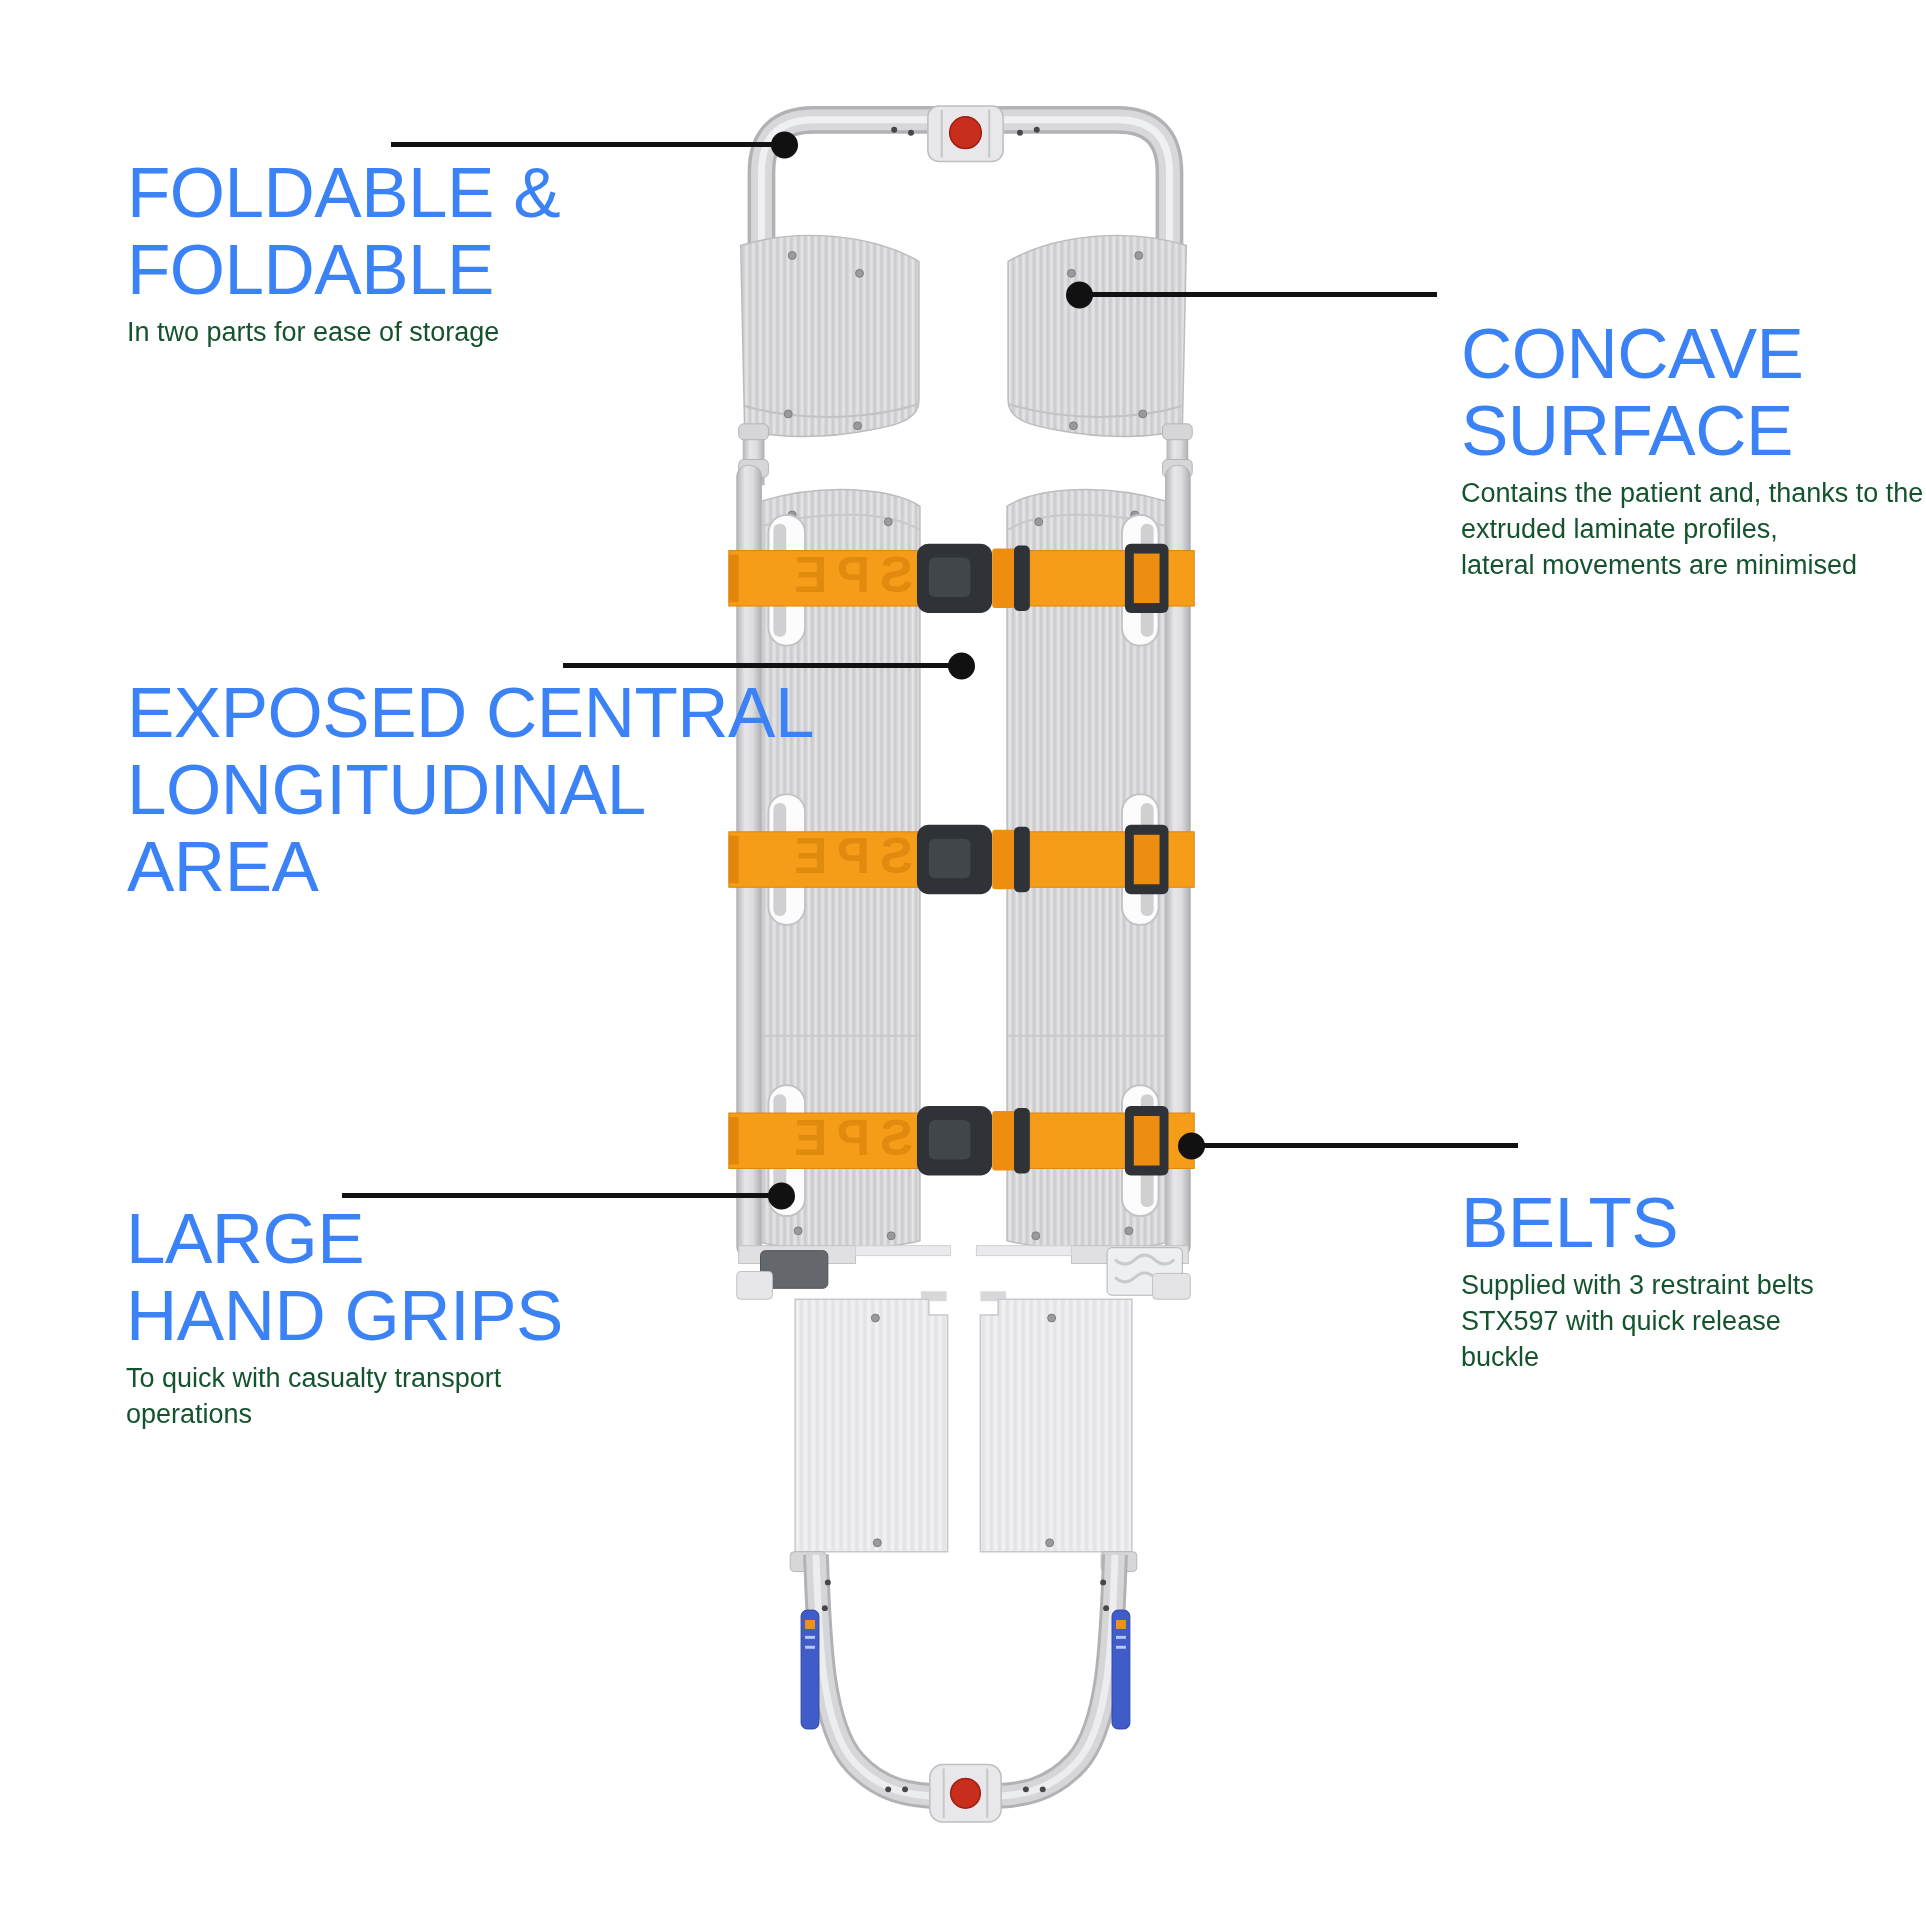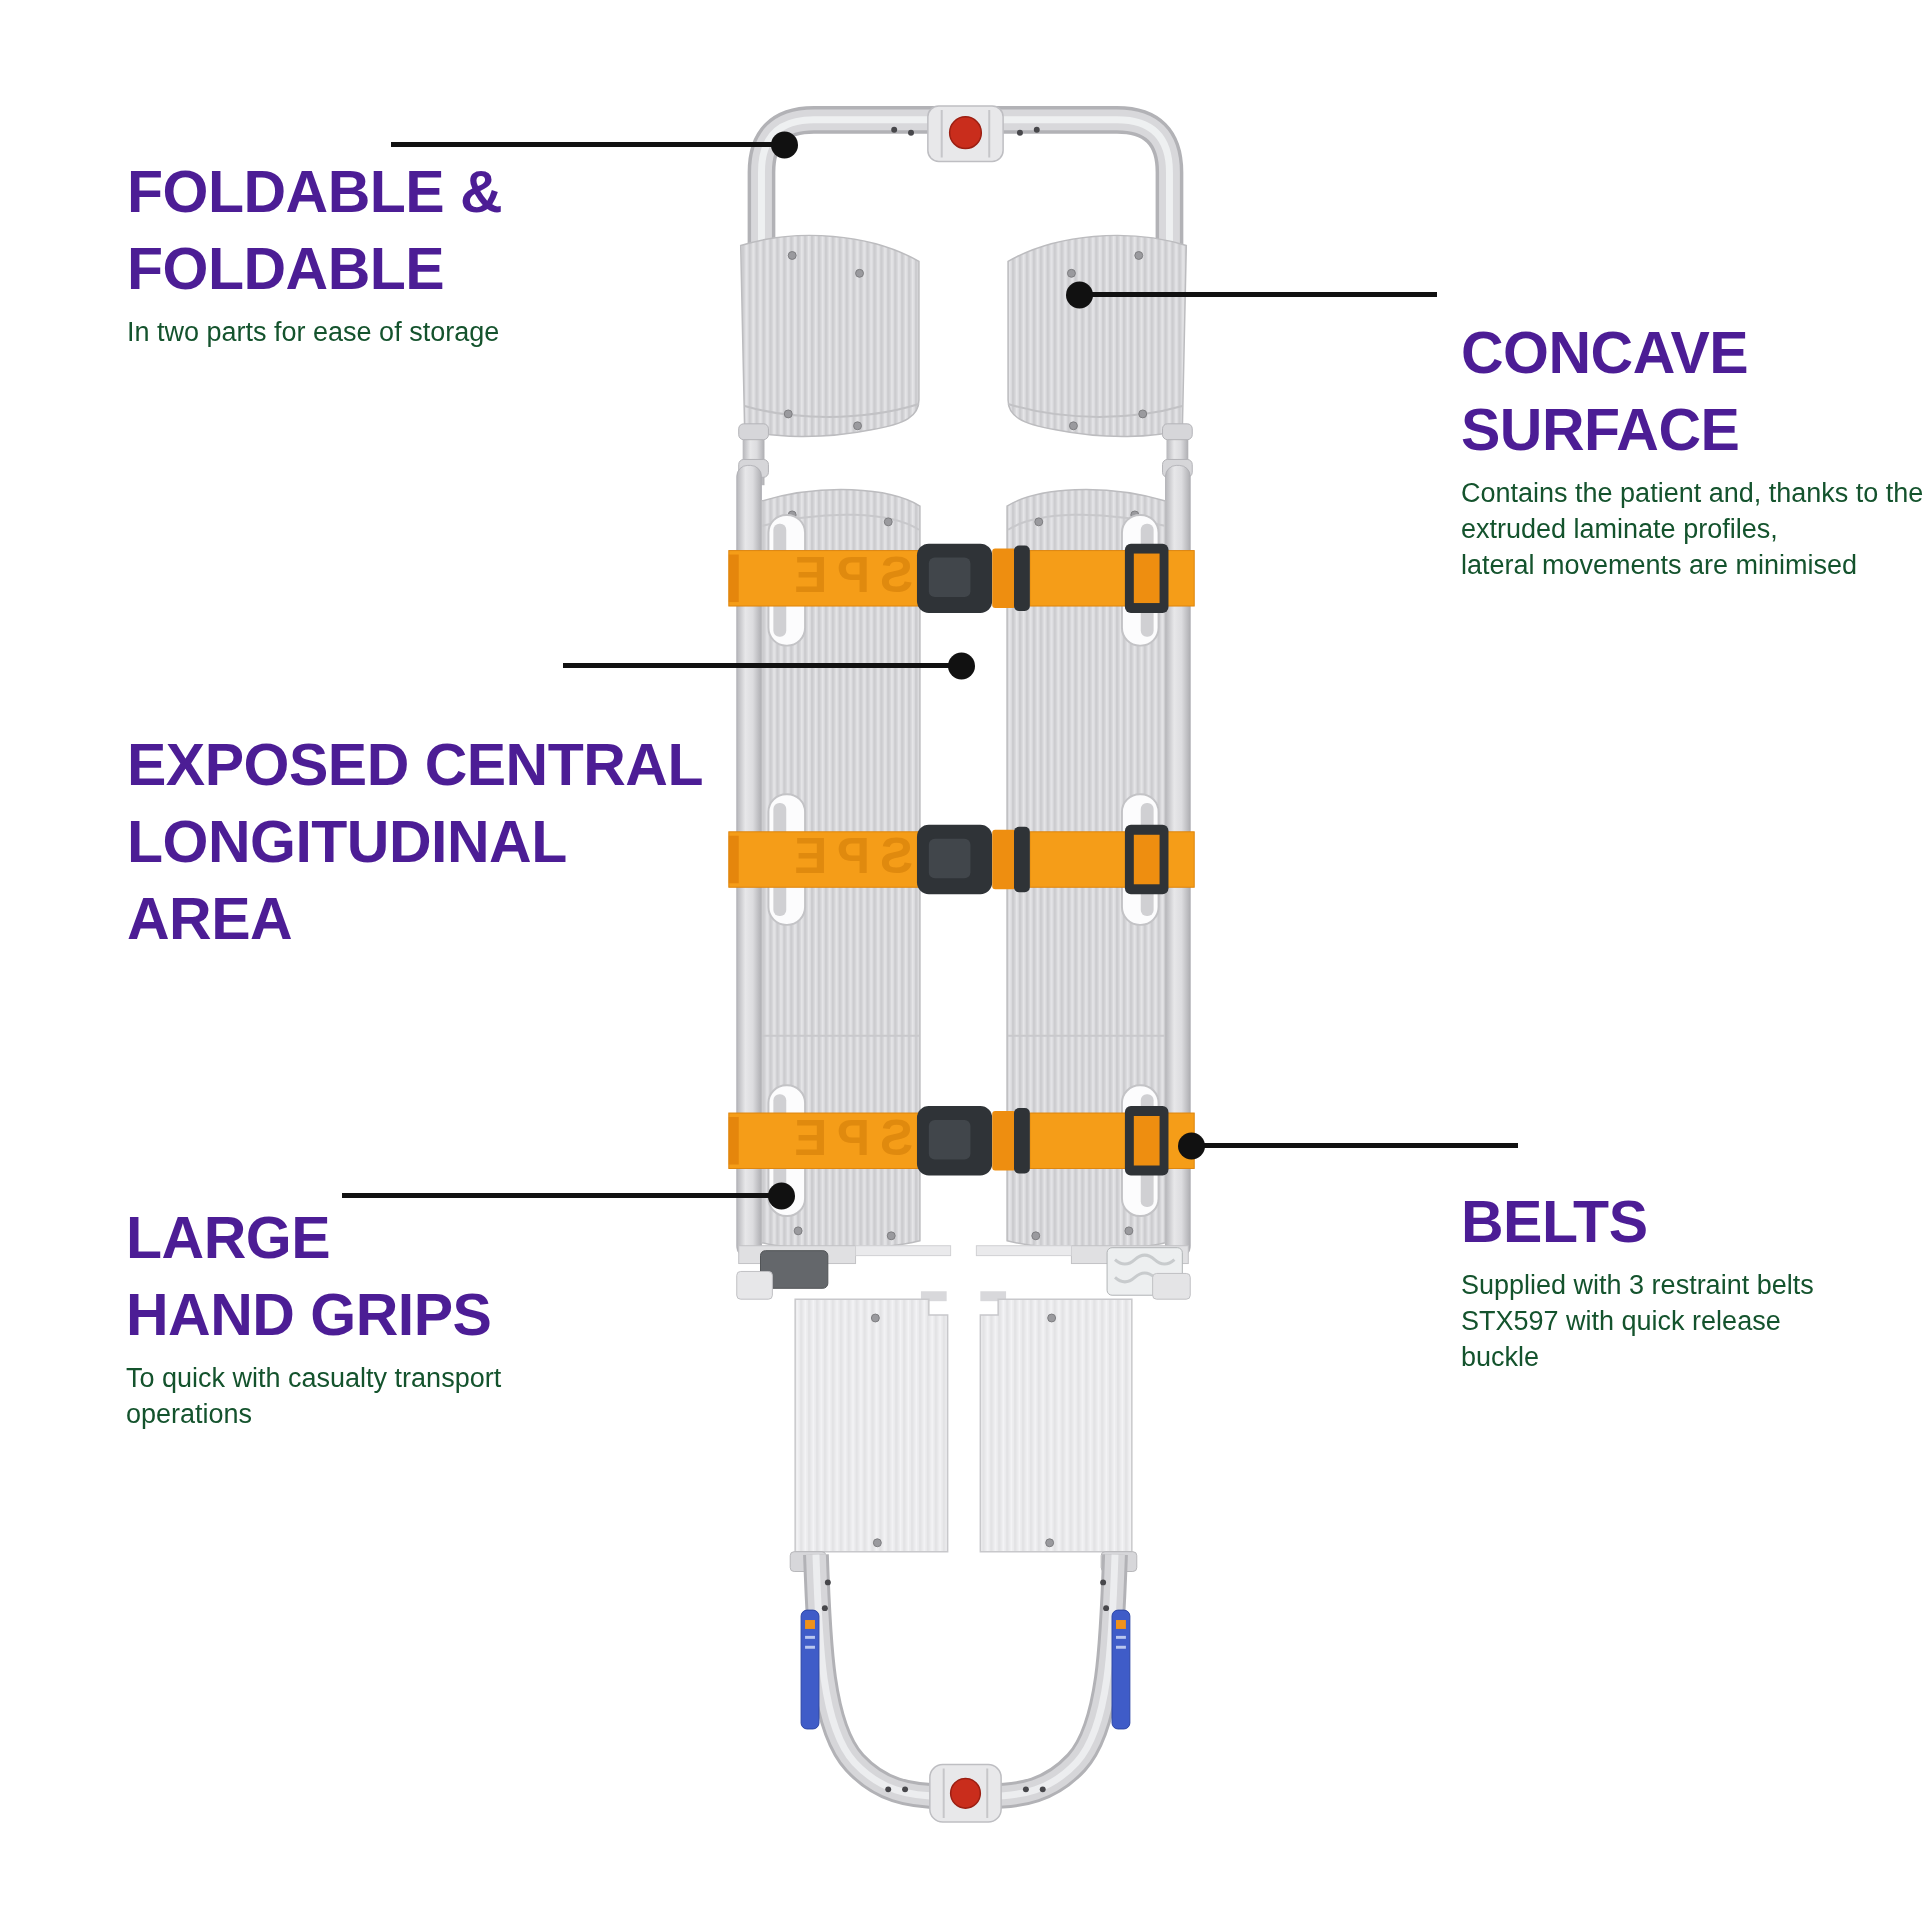--- a/index.html
+++ b/index.html
@@ -7,21 +7,21 @@
         font-family:"Liberation Sans","DejaVu Sans",sans-serif;}
   .illustration{position:absolute;left:0;top:0;}
   
   .lead{position:absolute;height:5px;background:var(--callout-black,#111);}
   .lead-dot{position:absolute;top:50%;width:27px;height:27px;border-radius:50%;
             background:var(--callout-black,#111);transform:translateY(-50%);}
   .dot-right{right:-13px;}
   .dot-left{left:-13px;}
   
   .callout{position:absolute;color:#1d1d1f;}
-  .callout-title{font-size:59px;line-height:77px;font-weight:700;letter-spacing:-0.5px;color:#4c1d95;}
+  .callout-title{font-size:71px;line-height:77px;font-weight:400;letter-spacing:-0.5px;color:#3b82f6;}
   .callout-title .tl{display:block;white-space:nowrap;}
   .callout-desc{margin-top:6px;font-size:27px;line-height:36px;font-weight:400;color:#14532d;}
   .callout-desc .dl{display:block;white-space:nowrap;}
   
   .belt-web{fill:var(--belt-orange,#f59d18);stroke:#dd850e;stroke-width:1;}
   .belt-accent{fill:var(--belt-accent,#ee8e10);}
   .buckle{fill:var(--buckle-dark,#2f3337);}
   .btn-red{fill:var(--button-red,#c92d1c);stroke:#9c1f12;stroke-width:1.5;}
   .brand{fill:var(--brand-blue,#3f5cc8);stroke:#2a45a5;stroke-width:1;}
   .belt-emboss{fill:#d8820b;opacity:.7;font-family:"Liberation Sans","DejaVu Sans",sans-serif;
@@ -292,21 +292,21 @@
       <span class="tl">CONCAVE</span>
       <span class="tl">SURFACE</span>
     </div>
     <div class="callout-desc">
       <span class="dl">Contains the patient and, thanks to the</span>
       <span class="dl">extruded laminate profiles,</span>
       <span class="dl">lateral movements are minimised</span>
     </div>
   </div>
 
-  <div class="callout" style="left:127px;top:727px;">
+  <div class="callout" style="left:127px;top:674px;">
     <div class="callout-title">
       <span class="tl">EXPOSED CENTRAL</span>
       <span class="tl">LONGITUDINAL</span>
       <span class="tl">AREA</span>
     </div>
   </div>
 
   <div class="callout" style="left:126px;top:1200px;">
     <div class="callout-title">
       <span class="tl">LARGE</span>

